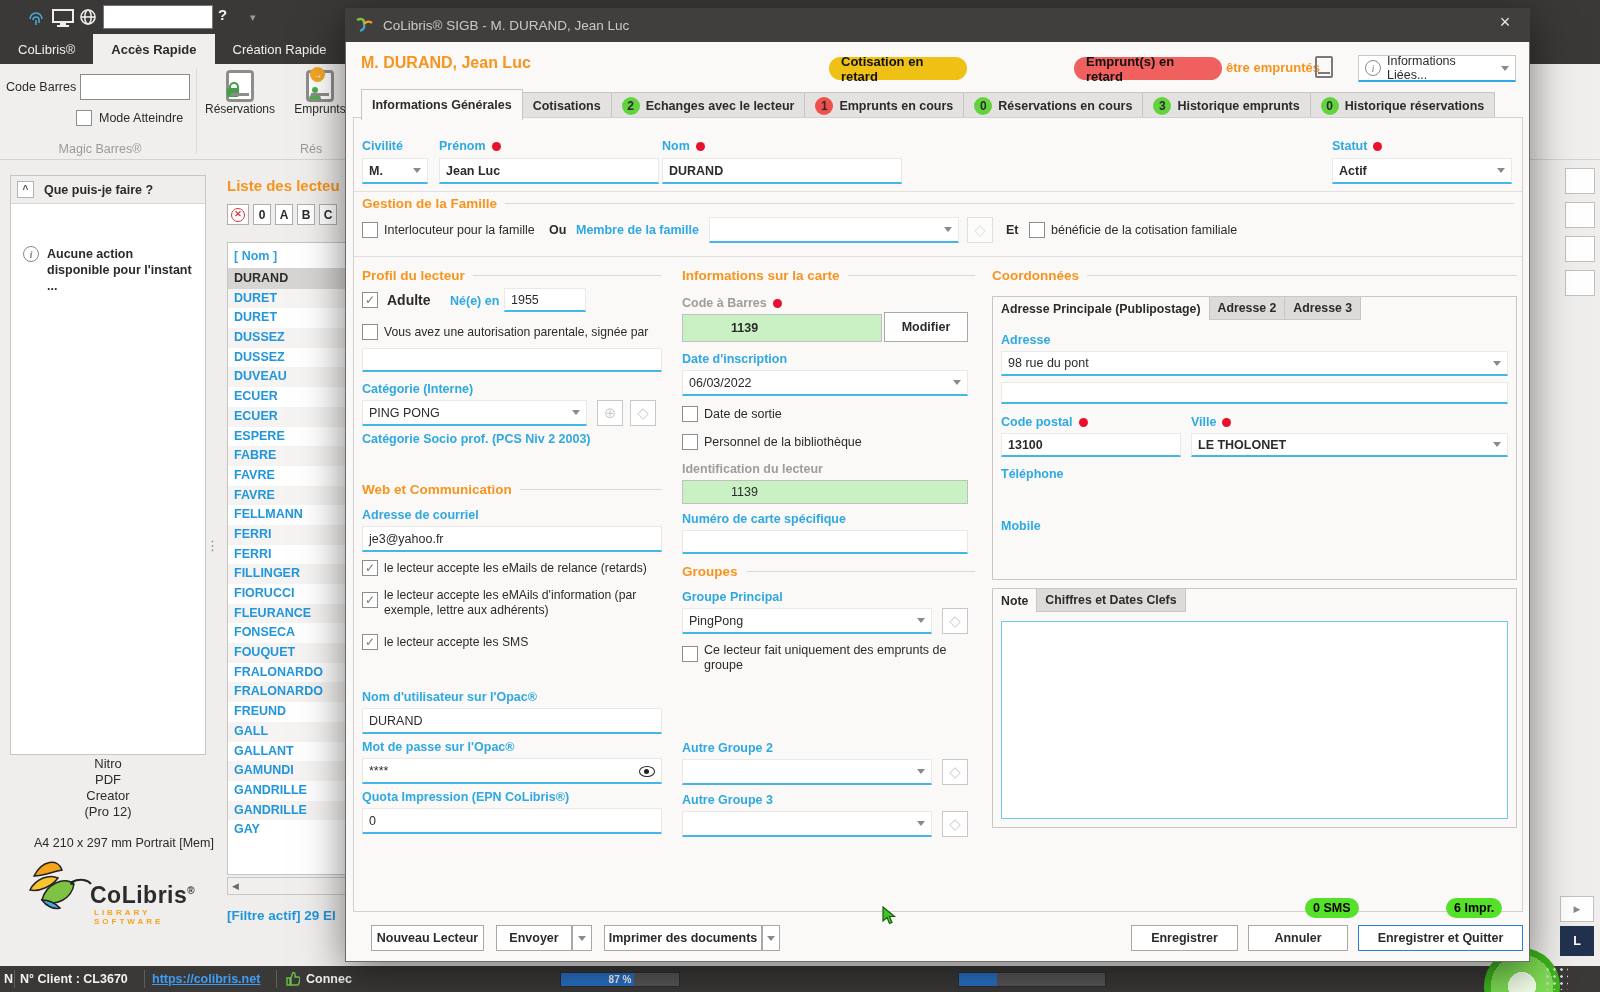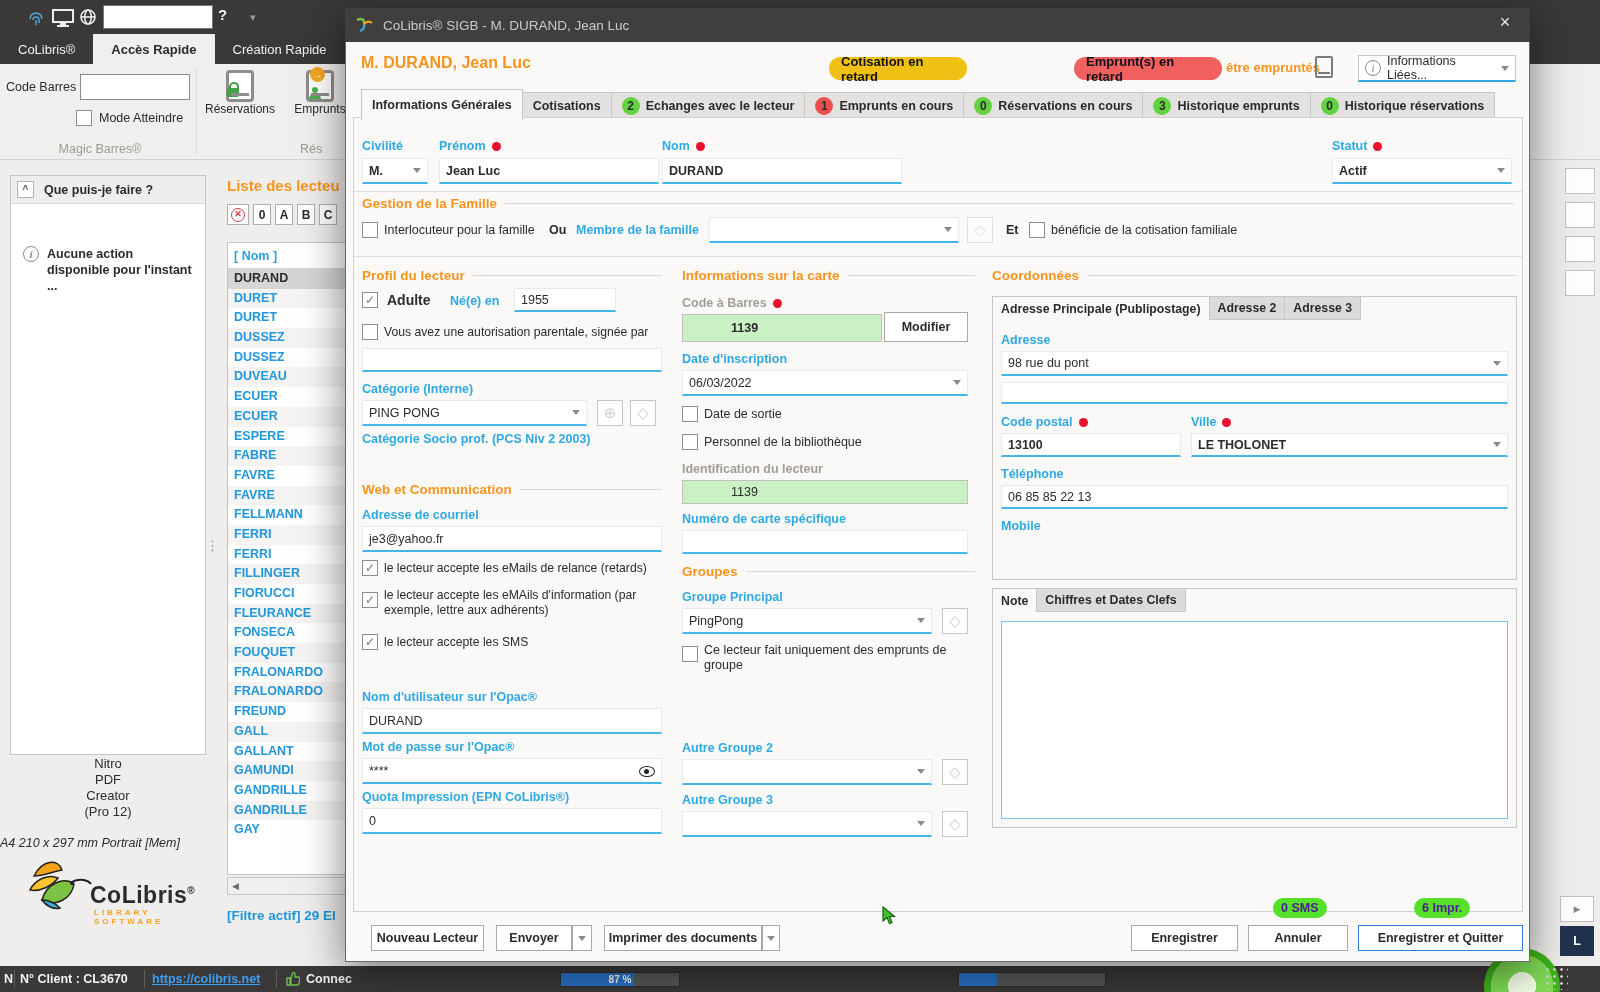--- a/index.html
+++ b/index.html
@@ -43,21 +43,21 @@
   
   #help-panel { left:10px; top:175px; width:196px; height:580px; background:#fff; border:1px solid #c8c6c4; z-index:4; }
   #help-head { height:28px; background:#f0eeec; border-bottom:1px solid #d8d6d4; display:flex; align-items:center; gap:10px; padding:0 6px; font-weight:bold; }
   #help-collapse { width:17px; height:17px; background:#fff; border:1px solid #b5b3b1; font-size:10px; line-height:15px; text-align:center; color:#555; }
   #help-body { display:flex; gap:8px; padding:42px 10px 0 12px; font-weight:bold; line-height:16px; }
   .info-i { flex:0 0 auto; width:16px; height:16px; border:1.5px solid #8a8a8a; border-radius:50%; color:#8a8a8a;
             font-family:"Liberation Serif", serif; font-style:italic; font-size:11px; display:inline-flex; align-items:center; justify-content:center; }
 
   
   #printer { left:10px; top:756px; width:196px; text-align:center; font-size:13px; line-height:16px; z-index:4; }
-  #paper { left:0; top:836px; width:216px; text-align:left; font-size:12.5px; z-index:4;font-style:italic; }
+  #paper { left:16px; top:836px; width:216px; text-align:center; font-size:12.5px; z-index:4; }
   #logo { left:28px; top:856px; width:190px; height:70px; z-index:4; }
   #logo .brand { position:absolute; left:62px; top:26px; font-size:23px; font-weight:bold; letter-spacing:.5px; }
   #logo .reg { font-size:10px; vertical-align:super; }
   #logo .tag { position:absolute; left:66px; top:52px; font-size:8px; font-weight:bold; letter-spacing:3px; color:#f5a31a; }
 
   
   #list-title { left:227px; top:177px; font-size:15px; font-weight:bold; color:#f7941d; z-index:4; white-space:nowrap; }
   #filters { left:227px; top:204px; display:flex; gap:4px; z-index:4; }
   .fbtn { min-width:18px; height:21px; background:#fff; border:1px solid #b0aeac; font-weight:bold; font-size:12px;
           display:flex; align-items:center; justify-content:center; padding:0 3px; }
@@ -143,22 +143,22 @@
   .hrline { position:absolute; border-top:1px solid #e3e0dd; }
 
   .tabbox { position:absolute; border:1px solid #c9c7c5; background:#faf9f8; }
   .tb-tabs { position:absolute; left:-1px; top:-1px; display:flex; }
   .atab { height:24px; display:flex; align-items:center; padding:0 8px; background:#dddbd9; border:1px solid #c9c7c5; border-left:none;
           font-weight:bold; font-size:12.3px; white-space:nowrap; }
   .atab:first-of-type { border-left:1px solid #c9c7c5; background:#faf9f8; border-bottom:none; }
 
   #note-area { position:absolute; left:8px; top:32px; width:507px; height:198px; background:#fff; border:1px solid #6fc8ef; }
 
-  .gpill { position:absolute; height:20px; border-radius:10px; background:#55e029; font-weight:bold; font-size:12.5px; color:#4c1d95;
-           display:flex; align-items:center; justify-content:center; padding:0 8px; }
+  .gpill { position:absolute; height:20px; border-radius:10px; background:#55e029; font-weight:bold; font-size:12.5px; color:#000000;
+           display:flex; align-items:center; justify-content:center; padding:0 8px;margin-left:32px; }
 
   #cursor { position:absolute; left:536px; top:864px; z-index:5; }
 
   .eye { position:absolute; right:6px; top:7px; width:16px; height:11px; }
   .eye::before { content:""; position:absolute; inset:0; border:1.5px solid #222; border-radius:50%; }
   .eye::after { content:""; position:absolute; left:5px; top:3px; width:5px; height:5px; border-radius:50%; background:#222; }
 </style>
 </head>
 <body>
 
@@ -434,21 +434,21 @@
         <div class="cb" style="left:675px;top:104px"></div>
         <span class="clbl" style="left:697px;top:105px">bénéficie de la cotisation familiale</span>
         <div class="hrline" style="left:0;top:138px;width:1168px"></div>
 
         <div class="sec" style="left:8px;top:150px;width:300px">
             <span>Profil du lecteur</span>
           </div>
         <div class="cb" style="left:8px;top:174px">✓</div>
         <span class="clbl" style="left:33px;top:174px;font-weight:bold;font-size:14px">Adulte</span>
         <span class="blbl" style="left:96px;top:176px">Né(e) en</span>
-        <div class="fld" style="left:160px;top:170px;width:102px;height:24px">1955</div>
+        <div class="fld" style="left:150px;top:170px;width:82px;height:24px">1955</div>
         <div class="cb" style="left:8px;top:206px"></div>
         <span class="clbl" style="left:30px;top:207px;font-size:12.2px">Vous avez une autorisation parentale, signée par</span>
         <div class="fld" style="left:8px;top:230px;width:300px;height:24px"></div>
         <span class="blbl" style="left:8px;top:264px">Catégorie (Interne)</span>
         <div class="fld" style="left:8px;top:282px;width:225px;height:26px">
           <span>PING PONG</span>
             <span class="caret"></span>
         </div>
         <div class="sqbtn" style="left:243px;top:282px">⊕</div>
         <div class="sqbtn" style="left:276px;top:282px">◇</div>
@@ -534,21 +534,20 @@
           </div>
           <div class="fld" style="left:8px;top:85px;width:507px;height:22px"></div>
           <span class="blbl" style="left:8px;top:118px"><span>Code postal</span><span class="dot"></span></span>
           <span class="blbl" style="left:198px;top:118px"><span>Ville</span><span class="dot"></span></span>
           <div class="fld bold" style="left:8px;top:136px;width:180px;height:24px">13100</div>
           <div class="fld bold" style="left:198px;top:136px;width:317px;height:24px">
             <span>LE THOLONET</span>
               <span class="caret"></span>
           </div>
           <span class="blbl" style="left:8px;top:170px">Téléphone</span>
-          <div class="fld" style="left:8px;top:188px;width:507px;height:24px">06 85 85 22 13</div>
           <span class="blbl" style="left:8px;top:222px">Mobile</span>
         </div>
 
         <div class="tabbox" style="left:638px;top:470px;width:525px;height:240px">
           <div class="tb-tabs">
 
           <div class="atab">Note</div>
               <div class="atab">Chiffres et Dates Clefs</div>
             </div>
           <div id="note-area"></div>

